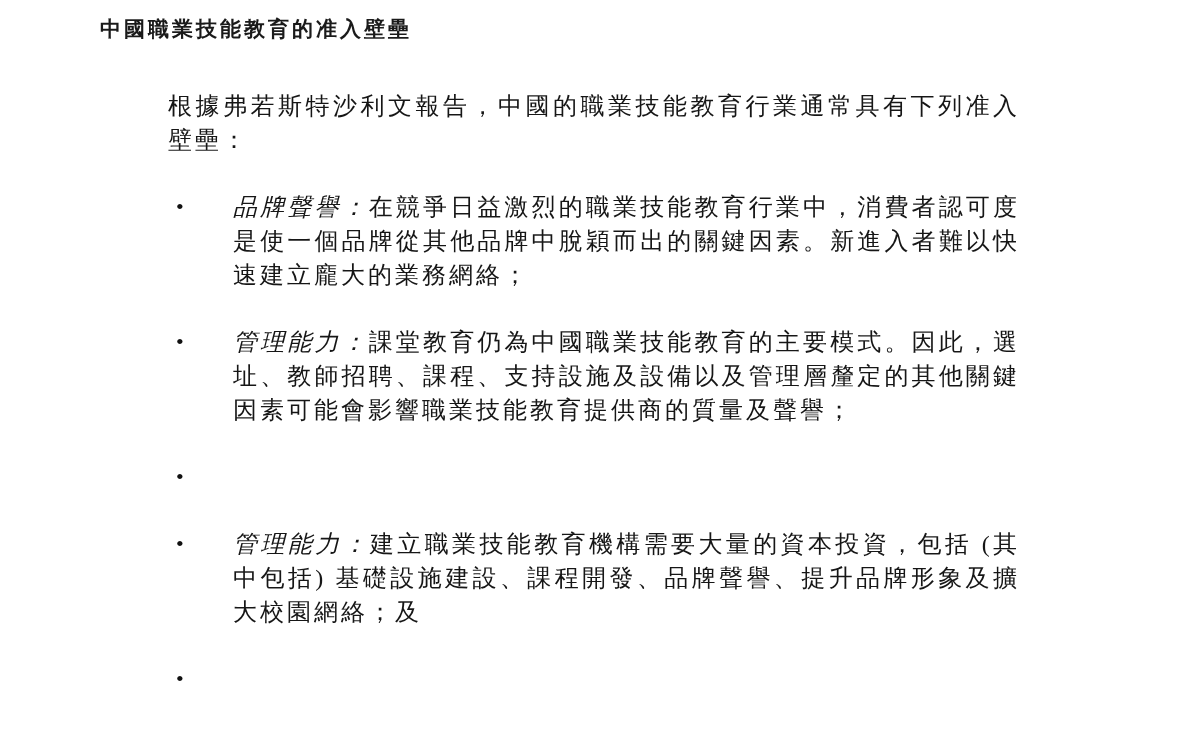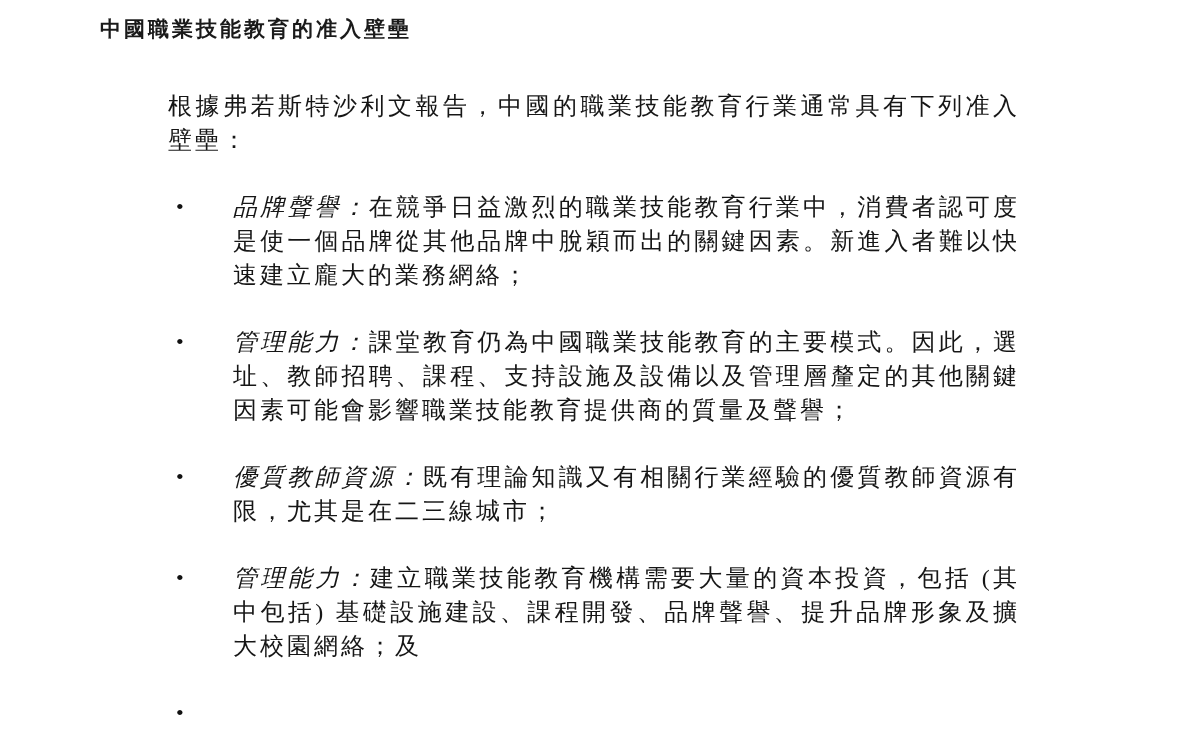--- a/index.html
+++ b/index.html
@@ -81,21 +81,20 @@
       <p class="bullet-text"><span class="bullet-term">品牌聲譽：</span><span>在競爭日益激烈的職業技能教育行業中，消費者認可度是使一個品牌從其他品牌中脫穎而出的關鍵因素。新進入者難以快速建立龐大的業務網絡；</span></p>
     </div>
 
     <div class="bullet">
       <span class="bullet-marker">•</span>
       <p class="bullet-text"><span class="bullet-term">管理能力：</span><span>課堂教育仍為中國職業技能教育的主要模式。因此，選址、教師招聘、課程、支持設施及設備以及管理層釐定的其他關鍵因素可能會影響職業技能教育提供商的質量及聲譽；</span></p>
     </div>
 
     <div class="bullet">
       <span class="bullet-marker">•</span>
-      <p class="bullet-text"><span class="bullet-term">優質教師資源：</span><span>既有理論知識又有相關行業經驗的優質教師資源有限，尤其是在二三線城市；</span></p>
     </div>
 
     <div class="bullet">
       <span class="bullet-marker">•</span>
       <p class="bullet-text"><span class="bullet-term">管理能力：</span><span>建立職業技能教育機構需要大量的資本投資，包括 (其中包括) 基礎設施建設、課程開發、品牌聲譽、提升品牌形象及擴大校園網絡；及</span></p>
     </div>
 
     <div class="bullet">
       <span class="bullet-marker">•</span>
     </div>

